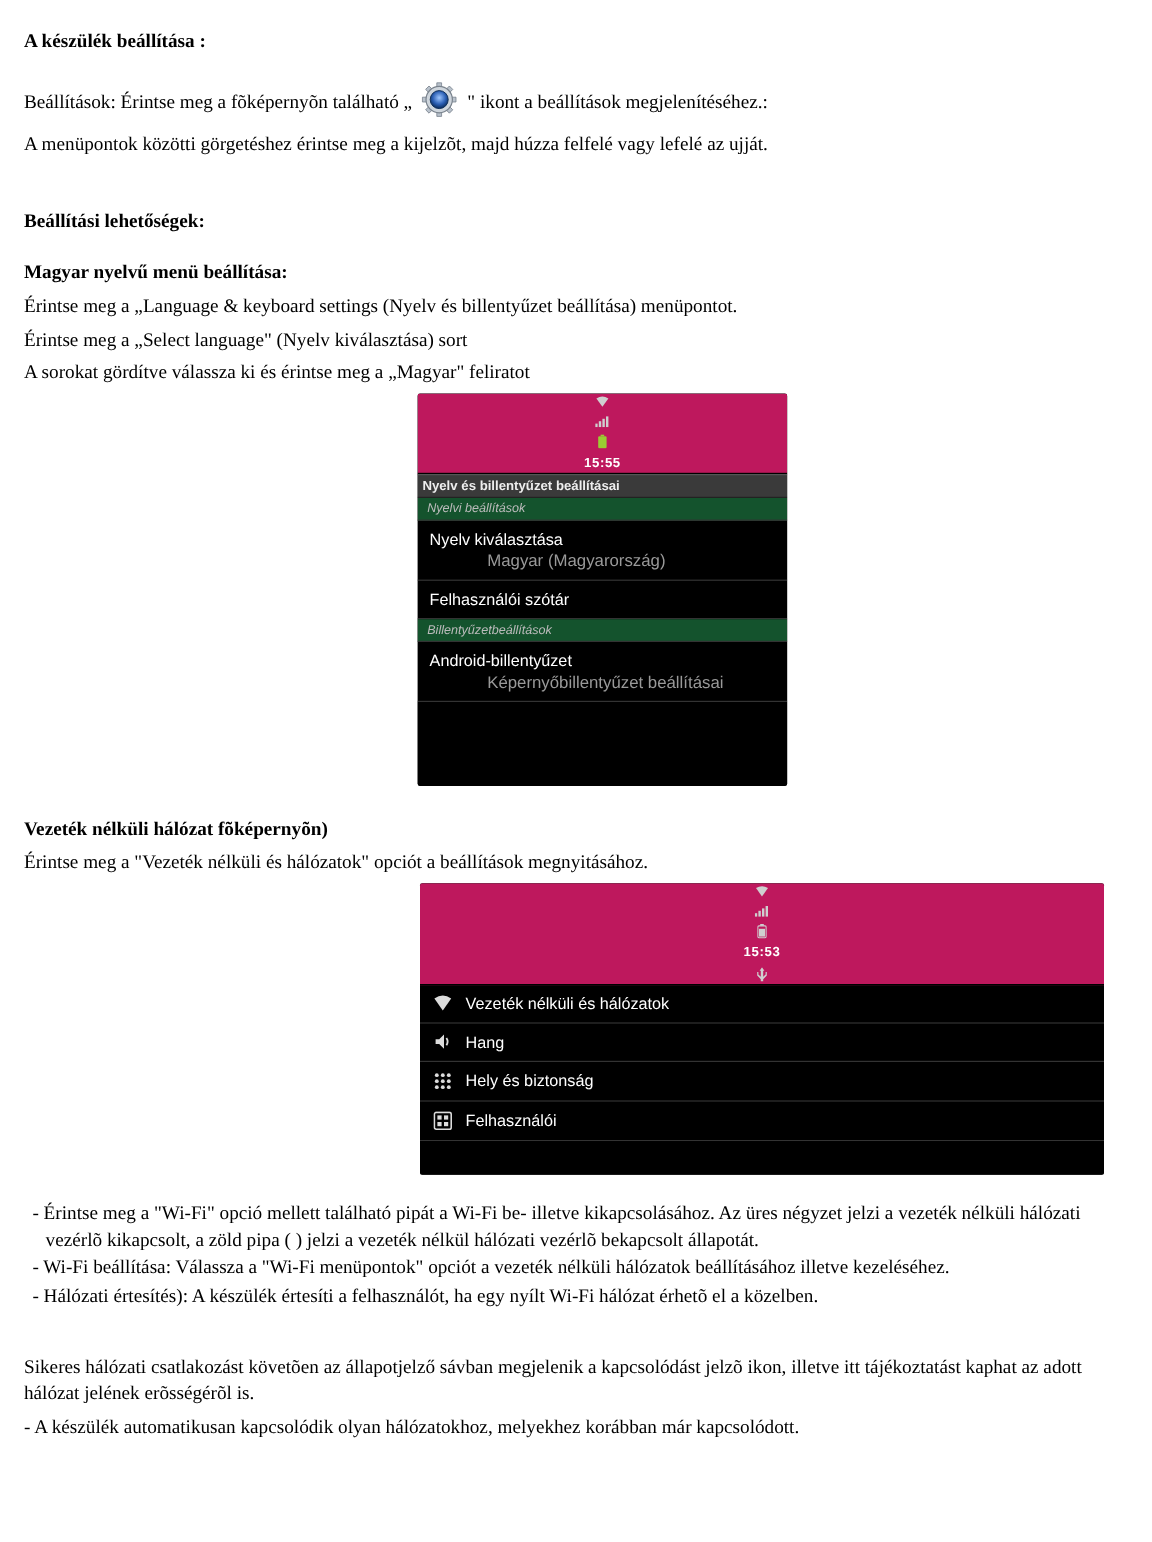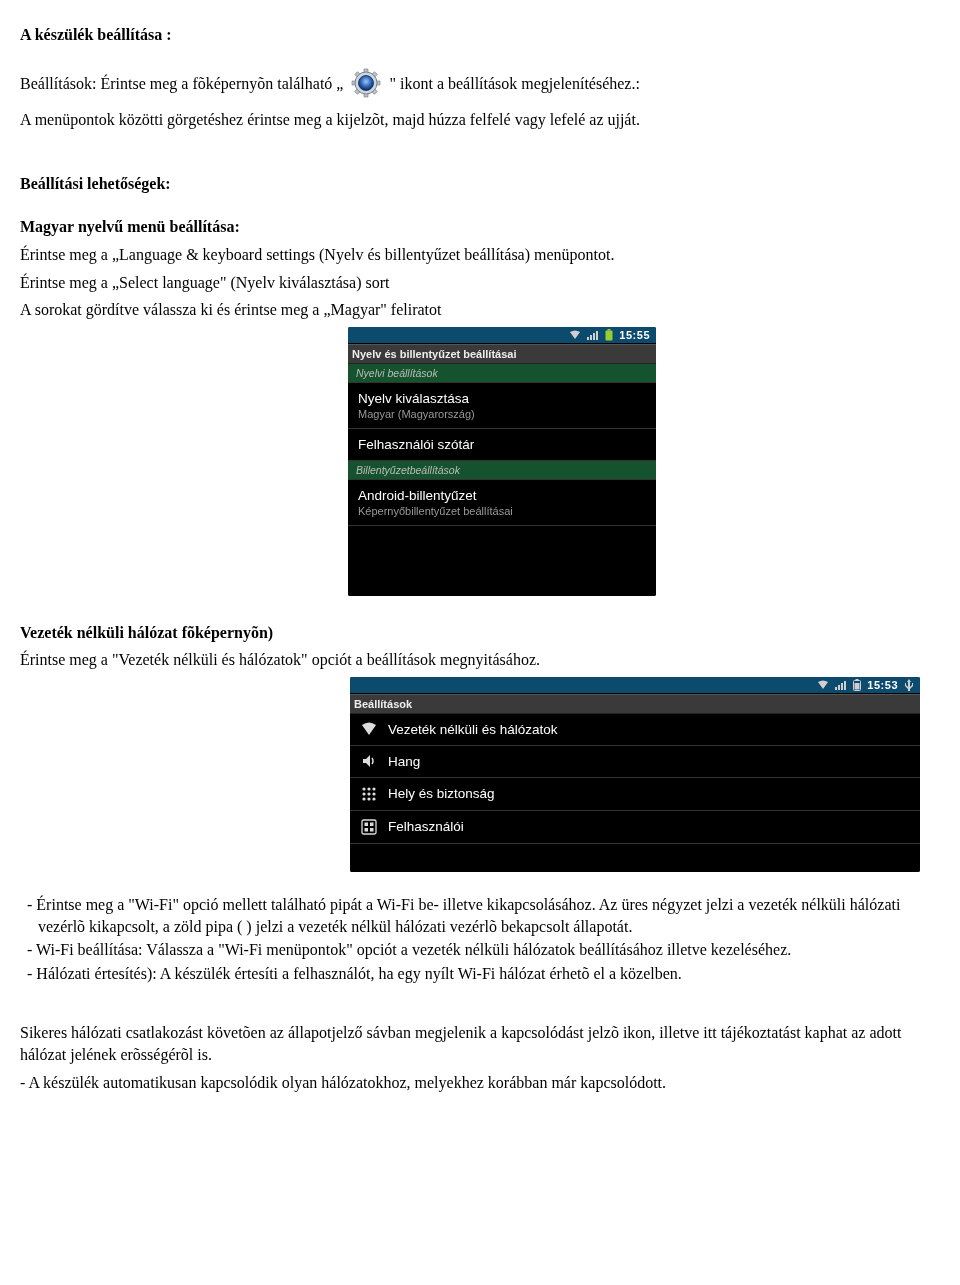--- a/index.html
+++ b/index.html
@@ -34,23 +34,24 @@
   }
   .phone1 { width: 308px; margin: 6px 0 10px 328px; }
   .phone2 { width: 570px; margin: 6px 0 10px 330px; }
 
   .statusbar {
     display: flex;
     justify-content: flex-end;
     align-items: center;
     gap: 6px;
     padding: 2px 6px;
-    background: #0c4a6e;
+    background: #be185d;
     border-bottom: 1px solid #000;
     font-size: 11px;
+    flex-direction: column;
   }
   .status-sig, .status-wifi, .status-batt, .status-usb {
     display: inline-flex;
     align-items: center;
     color: #ccc;
   }
   .clock { color: #fff; font-weight: bold; letter-spacing: 0.5px; }
 
   .panel-title {
     background: #3a3a3a;
@@ -70,21 +71,21 @@
     font-style: italic;
   }
   .row {
     padding: 8px 10px;
     border-bottom: 1px solid #333;
     display: flex;
     align-items: center;
     gap: 10px;
   }
   .row .label { color: #fff; font-size: 13.5px; }
-  .row .sub { color: #999; font-size: 11px; margin-top: 2px; }
+  .row .sub { color: #999; font-size: 14px; margin-top: 2px; margin-left: 48px; }
   .row .textblock { display: flex; flex-direction: column; }
   .row .icon-slot {
     width: 18px;
     text-align: center;
     color: #cfcfcf;
     flex: 0 0 auto;
     display: inline-flex;
     justify-content: center;
   }
   .phone .filler { height: 70px; background: #000; }
@@ -212,21 +213,20 @@
           <rect x="1.5" y="4" width="5" height="6.5" fill="#cfcfcf"></rect>
         </svg>
     </span>
     <span class="clock">15:53</span>
     <span class="status-usb">
       <svg width="10" height="12" viewBox="0 0 10 12">
           <path d="M5 0 L7 3 H6 V8 L8 6 V4 H9 V7 L6 10 V12 H4 V10 L1 7 V4 H2 V6 L4 8 V3 H3 Z" fill="#cfcfcf"></path>
         </svg>
     </span>
   </div>
-  <div class="panel-title">Beállítások</div>
   <div class="row">
     <span class="icon-slot">
       <svg width="16" height="14" viewBox="0 0 16 14">
           <path d="M8 13 L15 3 Q8 -2 1 3 Z" fill="#dcdcdc"></path>
         </svg>
     </span>
     <span class="label">Vezeték nélküli és hálózatok</span>
   </div>
   <div class="row">
     <span class="icon-slot">

